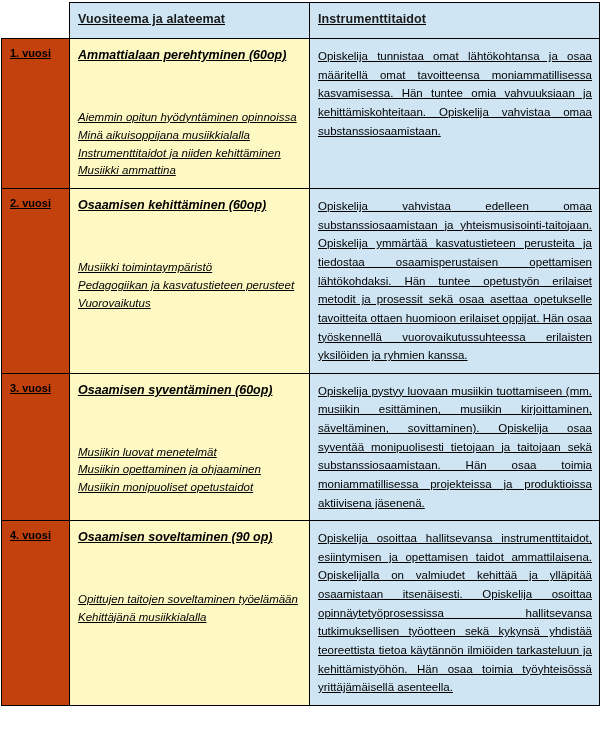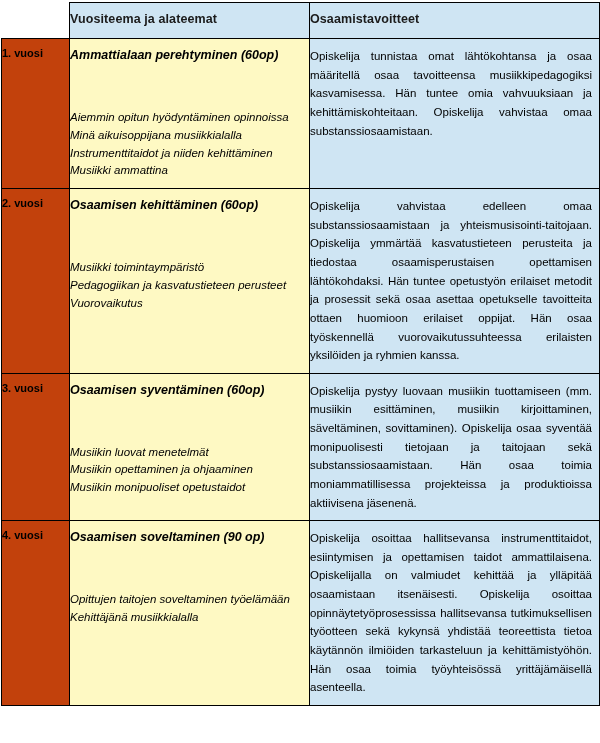--- a/index.html
+++ b/index.html
@@ -23,22 +23,23 @@
   table.curriculum {
     border-collapse: collapse;
     table-layout: fixed;
     width: 598px;
     margin: 2px 0 0 1px;
     border: 1px solid #000000;
   }
   table.curriculum td, table.curriculum th {
     border: 1px solid #000000;
     vertical-align: top;
-    padding: 8px 7px 8px 0;
+    padding: 8px 7px 8px 8px;
     box-sizing: border-box;
+    text-decoration: underline;
   }
   col.c-year   { width: 68px; }
   col.c-theme  { width: 240px; }
   col.c-goals  { width: 290px; }
 
   
   tr.head td {
     background: #cfe5f3;
     height: 36px;
     padding-top: 9px;
@@ -104,37 +105,37 @@
       <col class="c-theme">
       <col class="c-goals">
     </colgroup>
     <tbody>
       <tr class="head">
         <td class="blank"></td>
         <td>
           <div class="head-label">Vuositeema ja alateemat</div>
         </td>
         <td>
-          <div class="head-label">Osaamistavoitteet</div>
+          <div class="head-label">Instrumenttitaidot</div>
         </td>
       </tr>
 
       <tr>
         <td class="year-cell">
           <div class="year-label">1. vuosi</div>
         </td>
         <td class="theme-cell">
           <div class="theme-title">Ammattialaan perehtyminen (60op)</div>
           <div class="theme-sub" style="white-space: pre-line;">Aiemmin opitun hyödyntäminen opinnoissa
 Minä aikuisoppijana musiikkialalla
 Instrumenttitaidot  ja niiden kehittäminen
 Musiikki ammattina</div>
         </td>
         <td class="goals-cell">
-          <div class="goals-text">Opiskelija tunnistaa omat lähtökohtansa ja osaa määritellä osaa tavoitteensa musiikkipedagogiksi kasvamisessa. Hän tuntee omia vahvuuksiaan ja kehittämiskohteitaan.  Opiskelija vahvistaa omaa substanssiosaamistaan.</div>
+          <div class="goals-text">Opiskelija tunnistaa omat lähtökohtansa ja osaa määritellä omat tavoitteensa moniammatillisessa kasvamisessa. Hän tuntee omia vahvuuksiaan ja kehittämiskohteitaan.  Opiskelija vahvistaa omaa substanssiosaamistaan.</div>
         </td>
       </tr>
 
       <tr>
         <td class="year-cell">
           <div class="year-label">2. vuosi</div>
         </td>
         <td class="theme-cell">
           <div class="theme-title">Osaamisen kehittäminen (60op)</div>
           <div class="theme-sub" style="white-space: pre-line;">Musiikki toimintaympäristö

